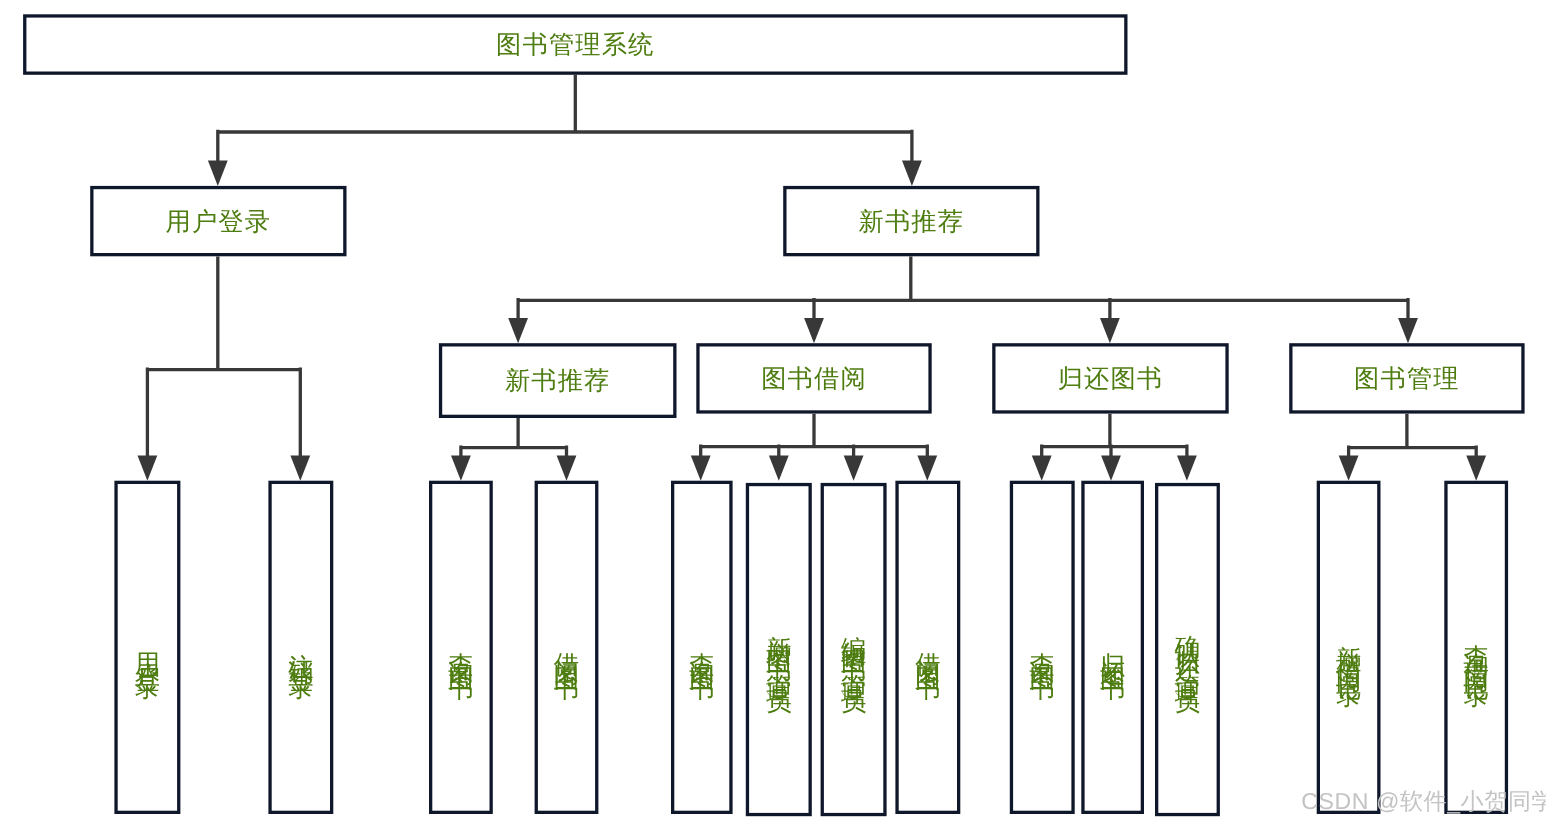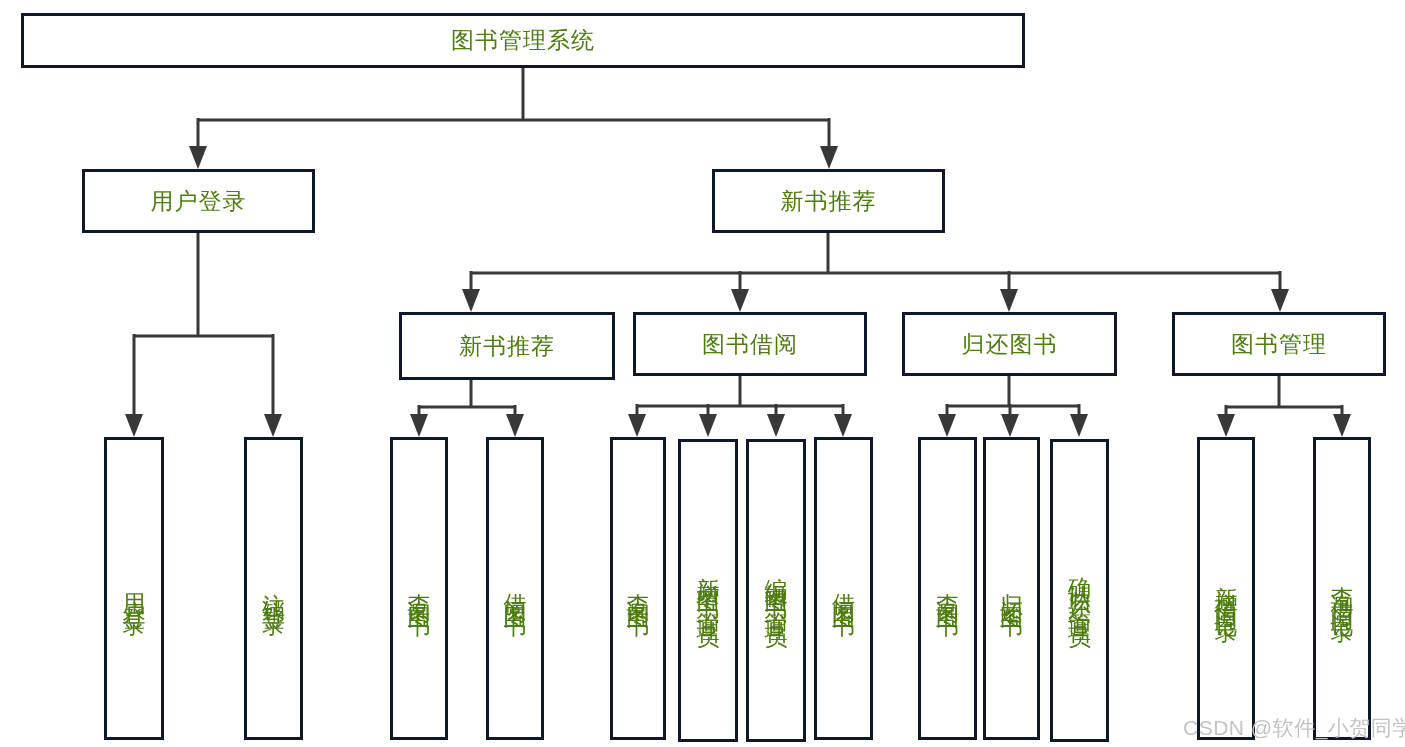--- a/index.html
+++ b/index.html
@@ -90,21 +90,21 @@
   <div class="node" style="left:82px; top:169px; width:233px; height:64px;">
     <span class="hlabel">用户登录</span>
   </div>
   <div class="node" style="left:712px; top:169px; width:233px; height:64px;">
     <span class="hlabel">新书推荐</span>
   </div>
 
   <div class="node" style="left:363px; top:312px; width:216px; height:68px;margin-left:36px;">
     <span class="hlabel">新书推荐</span>
   </div>
-  <div class="node" style="left:633px; top:312px; width:234px; height:64px;">
+  <div class="node" style="left:633px; top:312px; width:214px; height:64px;">
     <span class="hlabel">图书借阅</span>
   </div>
   <div class="node" style="left:902px; top:312px; width:215px; height:64px;">
     <span class="hlabel">归还图书</span>
   </div>
   <div class="node" style="left:1172px; top:312px; width:214px; height:64px;">
     <span class="hlabel">图书管理</span>
   </div>
 
   <div class="node vnode" style="left:104px; top:437px; width:60px; height:303px;">

